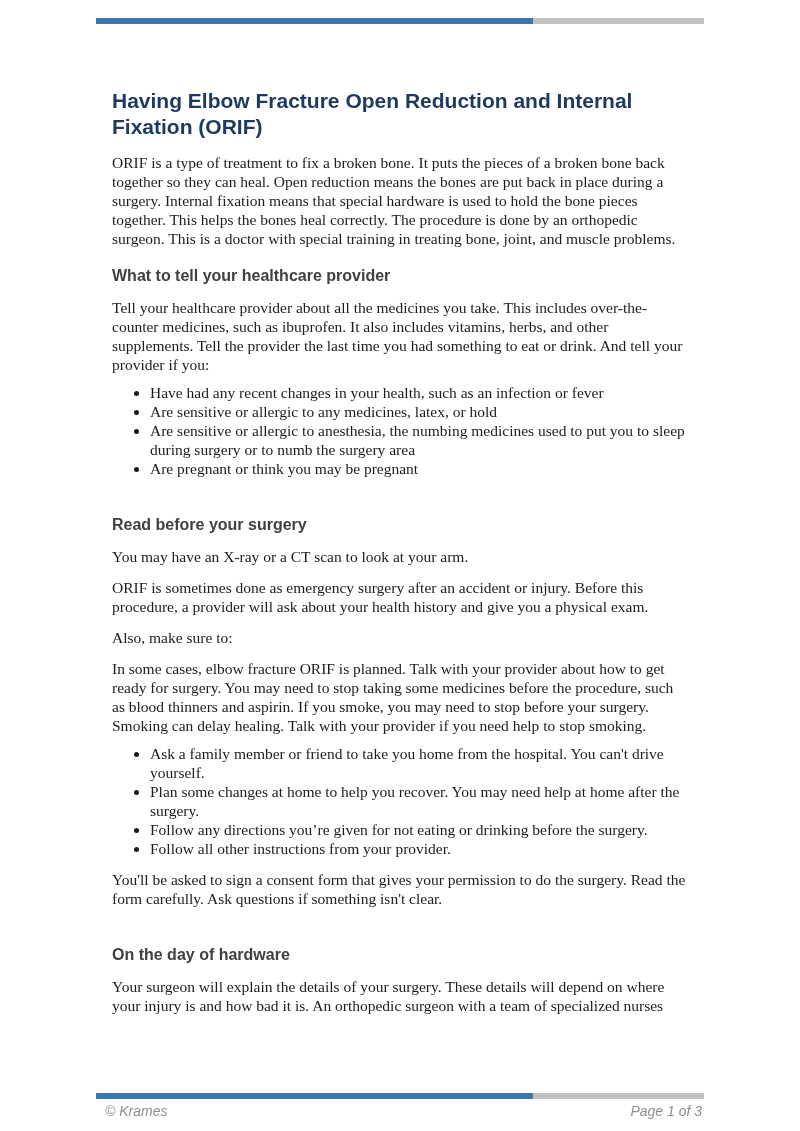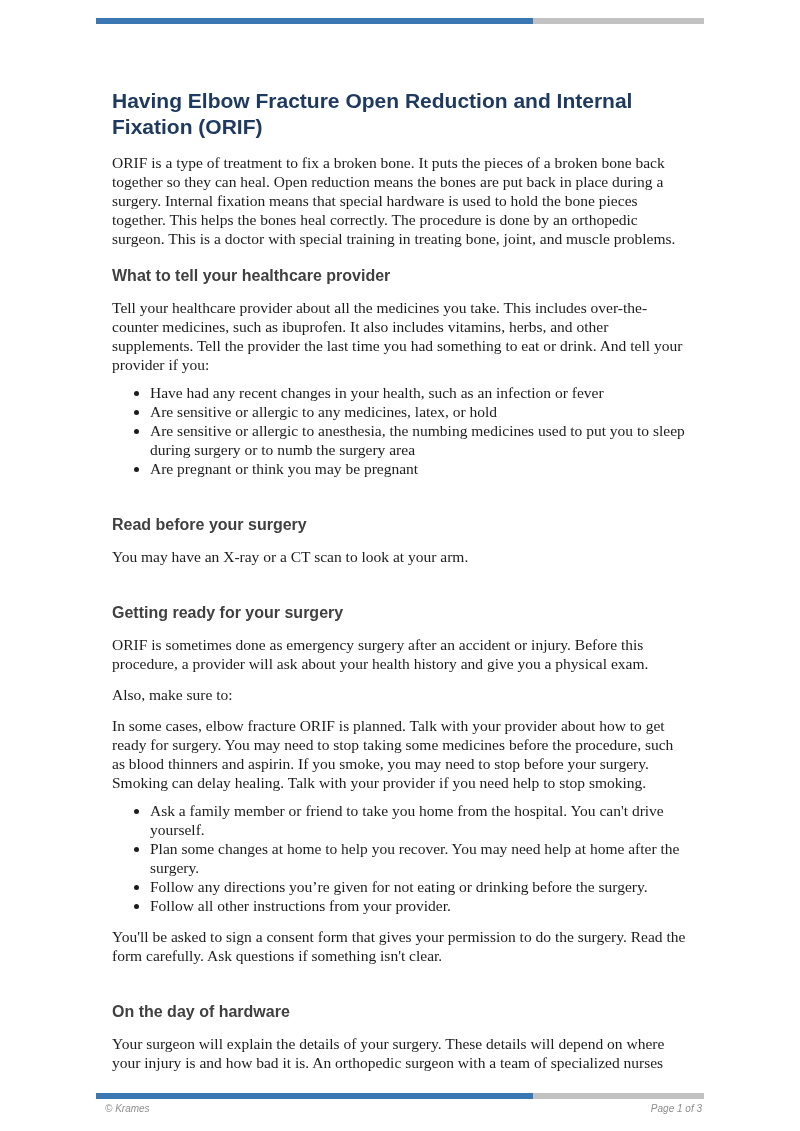--- a/index.html
+++ b/index.html
@@ -52,21 +52,21 @@
     font-size: 15.5px; line-height: 19px;
     color: #1c1c1c;
   }
   .footer-meta {
     position: absolute; left: 96px; top: 1100px; width: 608px;
     display: flex; justify-content: space-between; align-items: flex-start;
     box-sizing: border-box;
     padding: 3px 2px 0 9px;
     font-family: "Liberation Sans", sans-serif;
     font-style: italic;
-    font-size: 10px;
+    font-size: 14px;
     color: #8e8e8e;
   }
 </style>
 </head>
 <body>
 
 <div class="bar bar-top">
   <div class="bar-blue"></div>
 </div>
 
@@ -81,21 +81,20 @@
   <ul class="bullet-list">
     <li>Have had any recent changes in your health, such as an infection or fever</li>
     <li>Are sensitive or allergic to any medicines, latex, or hold</li>
     <li>Are sensitive or allergic to anesthesia, the numbing medicines used to put you to sleep during surgery or to numb the surgery area</li>
     <li>Are pregnant or think you may be pregnant</li>
   </ul>
 
   <h2 class="section-heading spaced">Read before your surgery</h2>
   <p class="body-text">You may have an X-ray or a CT scan to look at your arm.</p>
 
-  <h2 class="section-heading spaced">Getting ready for your surgery</h2>
   <p class="body-text">ORIF is sometimes done as emergency surgery after an accident or injury. Before this procedure, a provider will ask about your health history and give you a physical exam.</p>
   <p class="body-text mt">Also, make sure to:</p>
   <p class="body-text">In some cases, elbow fracture ORIF is planned. Talk with your provider about how to get ready for surgery. You may need to stop taking some medicines before the procedure, such as blood thinners and aspirin. If you smoke, you may need to stop before your surgery. Smoking can delay healing. Talk with your provider if you need help to stop smoking.</p>
   <ul class="bullet-list">
     <li>Ask a family member or friend to take you home from the hospital. You can't drive yourself.</li>
     <li>Plan some changes at home to help you recover. You may need help at home after the surgery.</li>
     <li>Follow any directions you’re given for not eating or drinking before the surgery.</li>
     <li>Follow all other instructions from your provider.</li>
   </ul>
   <p class="body-text mt">You'll be asked to sign a consent form that gives your permission to do the surgery. Read the form carefully. Ask questions if something isn't clear.</p>

